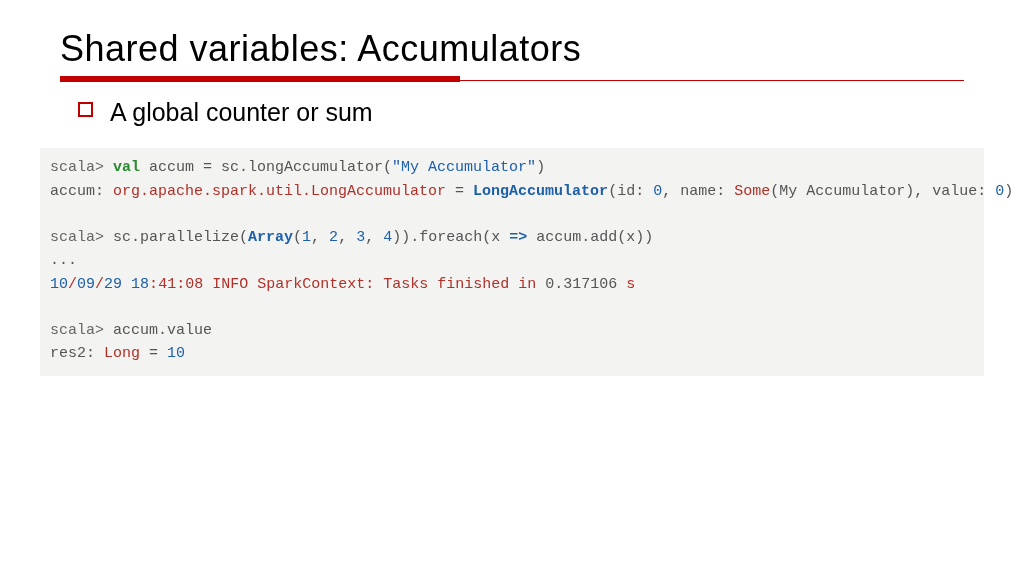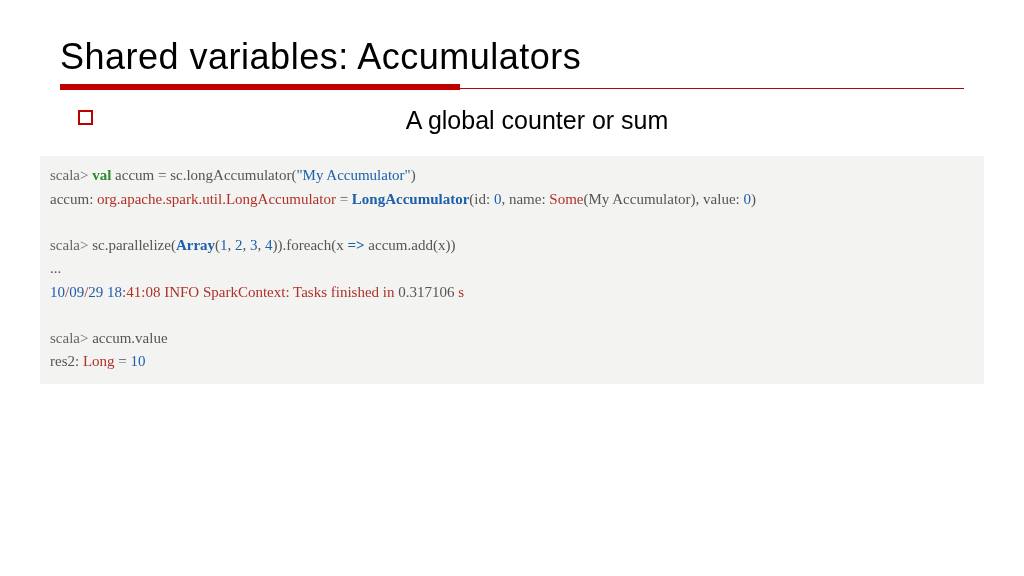--- a/index.html
+++ b/index.html
@@ -11,21 +11,21 @@
     font-family: Verdana, Geneva, sans-serif;
     color: #000;
   }
   .slide {
     padding: 28px 60px 0 60px;
     box-sizing: border-box;
   }
   .title {
     font-size: 36px;
     font-weight: 400;
-    margin: 8px 0 6px 0;
+    margin: 0 0 6px 0;
     letter-spacing: 0.5px;
   }
   .rule {
     position: relative;
     height: 6px;
     margin-bottom: 12px;
   }
   .rule .thin {
     position: absolute;
     left: 0; right: 0; top: 4px;
@@ -36,41 +36,40 @@
     position: absolute;
     left: 0; top: 0;
     height: 6px;
     width: 400px;
     background: #c00000;
   }
   ul.bullets {
     list-style: none;
     margin: 0 0 18px 0;
     padding: 0 0 0 18px;
-    text-align: center;
   }
   ul.bullets li {
     font-size: 25px;
     line-height: 1.45;
     padding-left: 32px;
     position: relative;
   }
   ul.bullets li::before {
     content: "";
     position: absolute;
     left: 0;
     top: 8px;
     width: 15px;
     height: 15px;
     border: 2.5px solid #c00000;
     box-sizing: border-box;
   }
   .code {
     background: #f3f4f2;
-    font-family: Liberation Serif, serif;
+    font-family: Liberation Mono, monospace;
     font-size: 15px;
     line-height: 1.55;
     color: #555;
     padding: 8px 10px 10px 10px;
     margin: 0 -20px 0 -20px;
     white-space: pre;
   }
   .kw   { color: #2e8a32; font-weight: bold; }     
   .str  { color: #1d5fa8; }                         
   .num  { color: #1d5fa8; }

